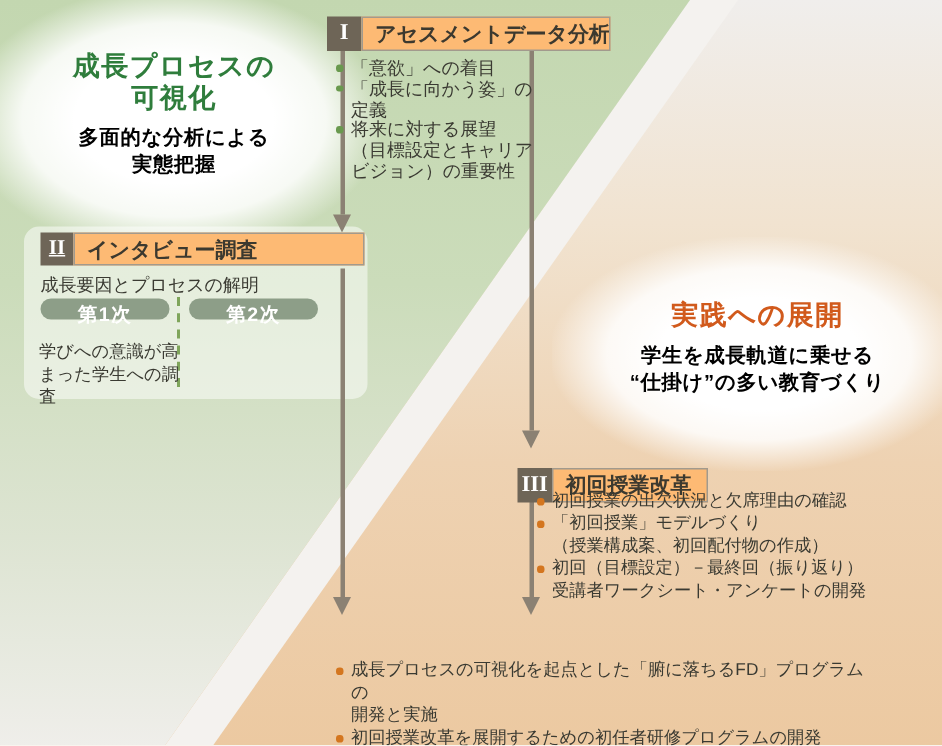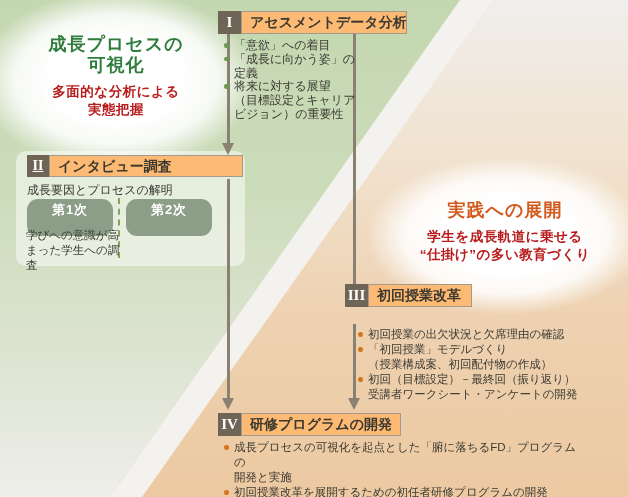--- a/index.html
+++ b/index.html
@@ -41,21 +41,21 @@
   .hl-orange { left:383px; top:200px; width:244px; }
   .hl-title {
     font-family: "Liberation Serif", serif;
     font-weight: bold; font-size:18px; line-height:21px;
     letter-spacing:1px;
   }
   .hl-green .hl-title { color:#2f7d3c; }
   .hl-orange .hl-title { color:#d15a1c; }
   .hl-sub {
     margin-top:7px; font-weight:bold; font-size:13.5px; line-height:17.5px;
-    color:#b91c1c; letter-spacing:0.5px;
+    color:#000000; letter-spacing:0.5px;
   }
   
   .vline { position:absolute; width:2.5px; background:#8b8173; z-index:5; }
   .ahead {
     position:absolute; width:0; height:0; z-index:5;
     border-left:6.5px solid transparent; border-right:6.5px solid transparent;
     border-top:12px solid #8b8173;
   }
   
   .sec-header { position:absolute; display:flex; z-index:6; }
@@ -86,21 +86,21 @@
   .bullets-1 li::before { top:4px; }
   .bullets-3 { left:355px; top:327px; width:230px; font-size:11.5px; line-height:15px; }
   .bullets-4 { left:221px; top:440px; width:360px; font-size:11.5px; line-height:15px; }
   
   .panel2 {
     position:absolute; left:16px; top:151px; width:229px; height:115px;
     background:rgba(255,255,255,0.5); border-radius:10px; z-index:3;
   }
   .lead2 { position:absolute; left:27px; top:182px; font-size:12px; color:#3a3a32; z-index:6; }
   .pill {
-    position:absolute; top:199px; width:86px; height:37px; border-radius:11px;
+    position:absolute; top:199px; width:86px; height:14px; border-radius:11px;
     background:#8d9e88; color:#ffffff; font-weight:bold; font-size:13px;
     text-align:center; line-height:21px; z-index:6; letter-spacing:1px;
   }
   .pill-1 { left:27px; }
   .pill-2 { left:126px; }
   .dash-divider {
     position:absolute; left:118px; top:198px; height:60px; width:0;
     border-left:2px dashed #7fa55b; z-index:6;
   }
   .coldesc {
@@ -165,35 +165,31 @@
     <div class="numeral">II</div>
     <div class="titlebox" style="width:194px;">インタビュー調査</div>
   </div>
   <div class="lead2">成長要因とプロセスの解明</div>
   <div class="pill pill-1">第1次</div>
   <div class="pill pill-2">第2次</div>
   <div class="dash-divider"></div>
   <div class="coldesc coldesc-1 preline">学びへの意識が高
 まった学生への調査</div>
 
-  <div class="sec-header" style="left:345px; top:284px;">
+  <div class="sec-header" style="left:345px; top:312px;">
     <div class="numeral">III</div>
     <div class="titlebox" style="width:104px;">初回授業改革</div>
   </div>
   <ul class="bullets orange bullets-3">
     <li>初回授業の出欠状況と欠席理由の確認</li>
     <li>「初回授業」モデルづくり
 （授業構成案、初回配付物の作成）</li>
     <li>初回（目標設定）－最終回（振り返り）
 受講者ワークシート・アンケートの開発</li>
   </ul>
 
-  <div class="sec-header" style="left:218px; top:413px;">
-    <div class="numeral">IV</div>
-    <div class="titlebox" style="width:160px;">研修プログラムの開発</div>
-  </div>
   <ul class="bullets orange bullets-4">
     <li>成長プロセスの可視化を起点とした「腑に落ちるFD」プログラムの
 開発と実施</li>
     <li>初回授業改革を展開するための初任者研修プログラムの開発</li>
   </ul>
 
 </div>
 
 </body></html>

